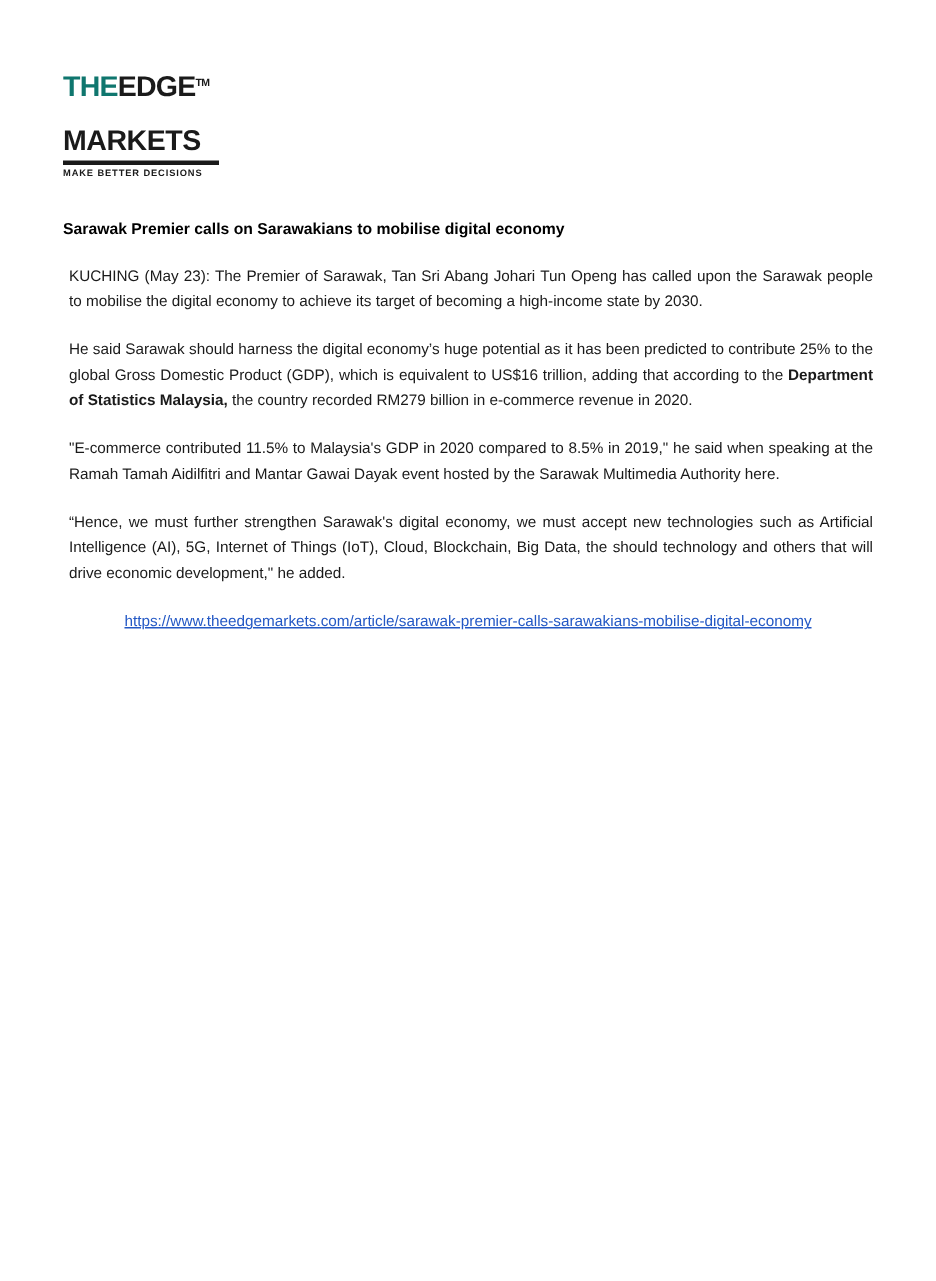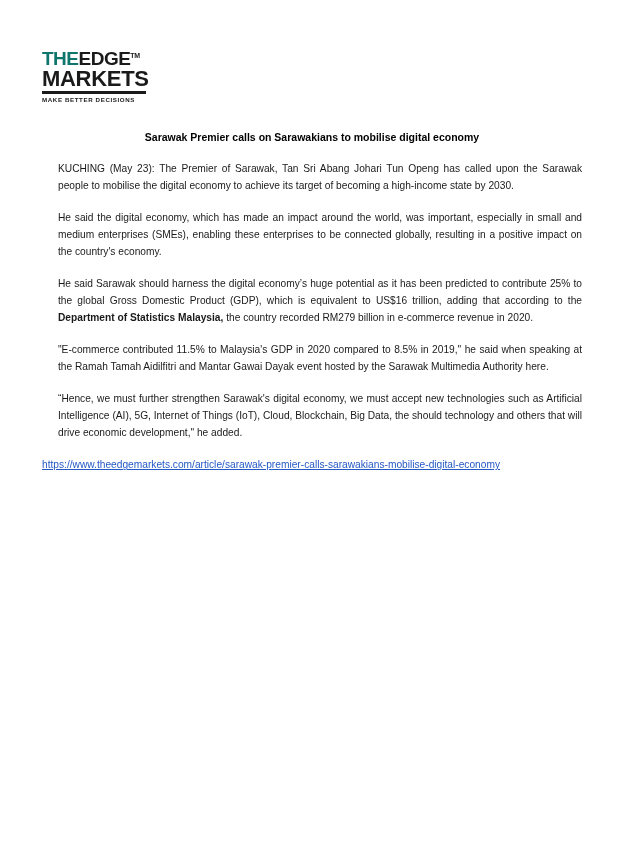--- a/index.html
+++ b/index.html
@@ -39,24 +39,25 @@
   .logo-edge { color: #1a1a1a; margin-top: 40px; }
   .logo-tm {
     font-size: 7px;
     vertical-align: super;
     color: #1a1a1a;
     font-weight: bold;
   }
   .logo-line2 {
     font-family: "Liberation Sans", sans-serif;
     font-weight: bold;
-    font-size: 22px;
+    font-size: 19px;
     letter-spacing: -0.3px;
     line-height: 20px;
     color: #1a1a1a;
+    margin-top: 16px;
   }
   .logo-rule {
     width: 104px;
     height: 3px;
     background: #1a1a1a;
     margin: 2px 0 2px 0;
   }
   .logo-tag {
     font-family: "Liberation Sans", sans-serif;
     font-size: 6.2px;
@@ -65,38 +66,37 @@
     color: #1a1a1a;
     line-height: 8px;
   }
   
   .headline {
     font-size: 10.5px;
     font-weight: bold;
     line-height: 14px;
     margin: 0 0 16px 0;
     color: #000;
-    text-align: center;
   }
   p.body-text {
     font-size: 10.2px;
     line-height: 17px;
-    margin: 0 0 15px 16px;
+    margin: 0 0 15px 4px;
     text-align: justify;
     color: #1a1a1a;
   }
   p.body-text b { font-weight: bold; }
   .source-link {
     display: block;
     font-size: 10.2px;
     line-height: 17px;
     color: #2358c5;
     text-decoration: underline;
     word-break: break-all;
-    text-align: left;
+    text-align: center;
     margin-top: 6px;
   }
 </style>
 </head>
 <body>
 
 <div class="page">
 
   <div class="logo-block">
     <div class="logo-line1">
@@ -104,21 +104,20 @@
     </div>
     <div class="logo-line2">MARKETS</div>
     <div class="logo-rule"></div>
     <div class="logo-tag">MAKE BETTER DECISIONS</div>
   </div>
 
   <h1 class="headline">Sarawak Premier calls on Sarawakians to mobilise digital economy</h1>
 
   <p class="body-text">KUCHING (May 23): The Premier of Sarawak, Tan Sri Abang Johari Tun Openg has called upon the Sarawak people to mobilise the digital economy to achieve its target of becoming a high-income state by 2030.</p>
 
-  <p class="body-text">He said the digital economy, which has made an impact around the world, was important, especially in small and medium enterprises (SMEs), enabling these enterprises to be connected globally, resulting in a positive impact on the country's economy.</p>
 
   <p class="body-text"><span>He said Sarawak should harness the digital economy’s huge potential as it has been predicted to contribute 25% to the global Gross Domestic Product (GDP), which is equivalent to US$16 trillion, adding that according to the </span><b>Department of Statistics Malaysia,</b><span> the country recorded RM279 billion in e-commerce revenue in 2020.</span></p>
 
   <p class="body-text">"E-commerce contributed 11.5% to Malaysia's GDP in 2020 compared to 8.5% in 2019," he said when speaking at the Ramah Tamah Aidilfitri and Mantar Gawai Dayak event hosted by the Sarawak Multimedia Authority here.</p>
 
   <p class="body-text">“Hence, we must further strengthen Sarawak's digital economy, we must accept new technologies such as Artificial Intelligence (AI), 5G, Internet of Things (IoT), Cloud, Blockchain, Big Data, the should technology and others that will drive economic development," he added.</p>
 
   <a class="source-link" href="#">https://www.theedgemarkets.com/article/sarawak-premier-calls-sarawakians-mobilise-digital-economy</a>
 
 </div>

